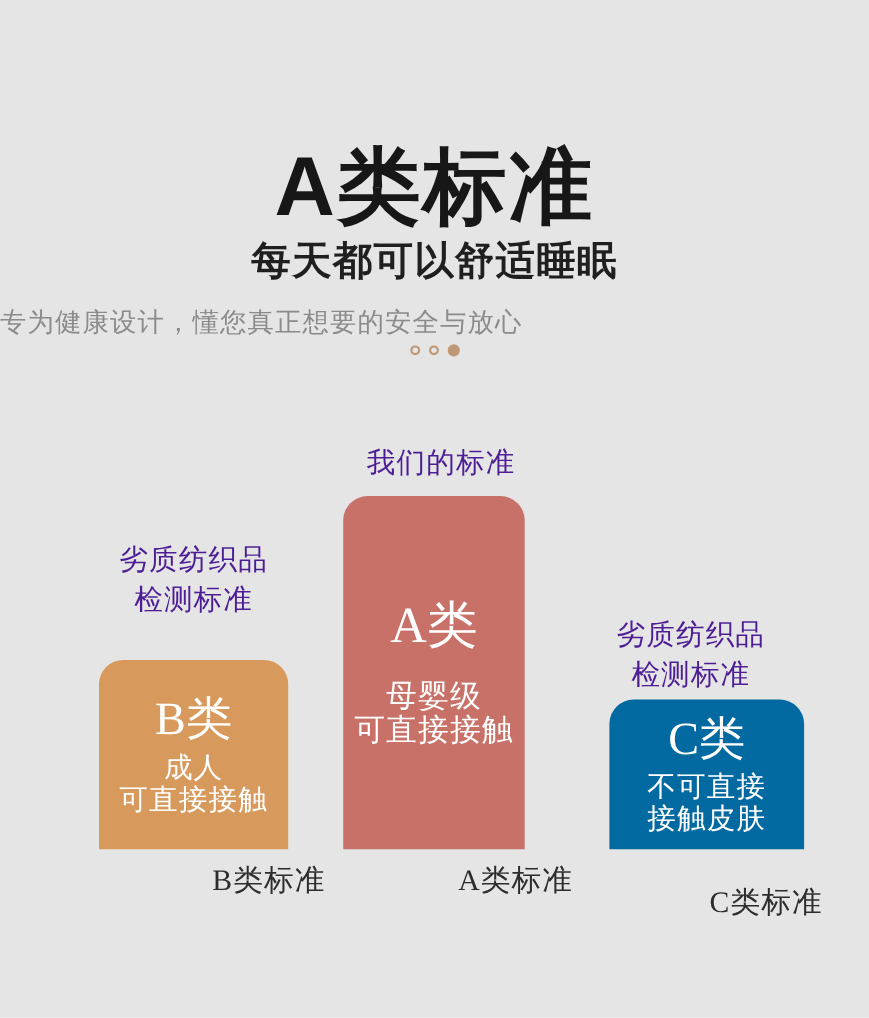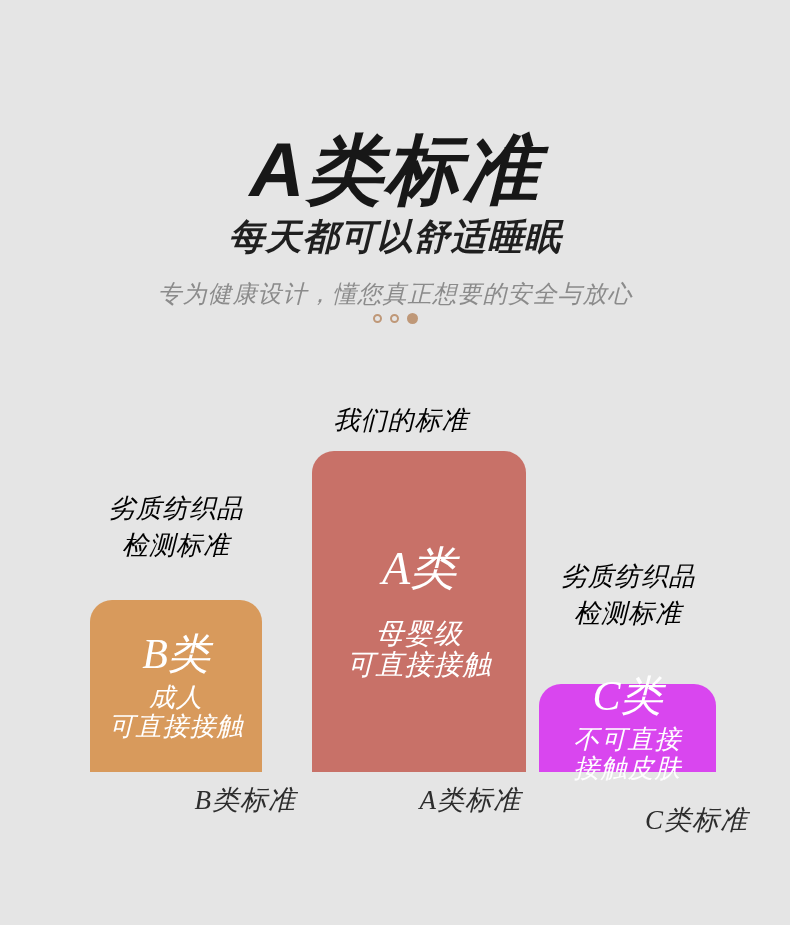--- a/index.html
+++ b/index.html
@@ -2,69 +2,68 @@
 <html><head>
 <meta charset="utf-8">
 <style>
   html,body{margin:0;padding:0;}
   .stage{
     position:relative;
     width:790px;height:925px;
     background:#e5e5e5;
     overflow:hidden;
     font-family:"Liberation Sans",sans-serif;
-    font-style:italic;
   }
   .serif{font-family:"Liberation Serif",serif;}
 
   
   .main-title{
     position:absolute;left:0;top:128px;width:790px;
     font-size:76px;line-height:84px;font-weight:900;
     letter-spacing:2px;color:#171717;text-align:center;
   }
   .subtitle{
     position:absolute;left:0;top:219px;width:790px;
     font-size:36px;line-height:36px;font-weight:700;
     letter-spacing:1px;color:#1f1f1f;text-align:center;
   }
   .tagline{
     position:absolute;left:0;top:280px;width:790px;
     font-size:24px;line-height:28px;color:#8b8b8b;
-    letter-spacing:1px;text-align:center;
+    letter-spacing:1px;text-align:left;
   }
   .dots{
     position:absolute;left:0;top:313px;width:790px;
     display:flex;justify-content:center;align-items:center;gap:8px;
   }
   .dot{
     width:9px;height:9px;border-radius:50%;
     border:2px solid #bf9878;box-sizing:border-box;background:transparent;
   }
   .dot.filled{width:11px;height:11px;border:none;background:#bf9878;}
 
   
   .top-label{
     position:absolute;width:240px;
-    font-size:26px;line-height:37px;color:#000000;
+    font-size:26px;line-height:37px;color:#4c1d95;
     text-align:center;letter-spacing:1px;
   }
   .top-label.b{left:56px;top:490px;}
   .top-label.a{left:281px;top:402px;}
   .top-label.c{left:508px;top:558px;}
 
   .bar{
     position:absolute;bottom:153px;
     border-radius:22px 22px 0 0;
     display:flex;flex-direction:column;
     justify-content:center;align-items:center;
     color:#ffffff;
   }
   .bar.b{left:90px;width:172px;}
-  .bar.a{left:312px;width:214px;}
+  .bar.a{left:312px;width:165px;}
   .bar.c{left:539px;width:177px;}
 
   .bar-name{font-size:42px;line-height:46px;margin-bottom:6px;}
   .bar.a .bar-name{font-size:46px;line-height:50px;margin-bottom:24px;}
   .bar-desc{font-size:26px;line-height:29px;letter-spacing:1px;text-align:right;}
   .bar.a .bar-desc{font-size:28px;line-height:31px;}
 
   .bottom-label{
     position:absolute;top:784px;width:240px;
     font-size:27px;line-height:32px;color:#2d2d2d;
@@ -106,21 +105,21 @@
     <div class="bar-desc">成人</div>
     <div class="bar-desc">可直接接触</div>
   </div>
 
   <div class="bar serif a" style="height: 321px; background: rgb(200, 113, 104);">
     <div class="bar-name">A类</div>
     <div class="bar-desc">母婴级</div>
     <div class="bar-desc">可直接接触</div>
   </div>
 
-  <div class="bar serif c" style="height: 88px; background: #d946ef;">
+  <div class="bar serif c" style="height: 136px; background: #0369a1; margin-left: 15px;">
     <div class="bar-name">C类</div>
     <div class="bar-desc">不可直接</div>
     <div class="bar-desc">接触皮肤</div>
   </div>
 
   <div class="bottom-label serif b">B类标准</div>
   <div class="bottom-label serif a">A类标准</div>
   <div class="bottom-label serif c">C类标准</div>
 
 </div>

